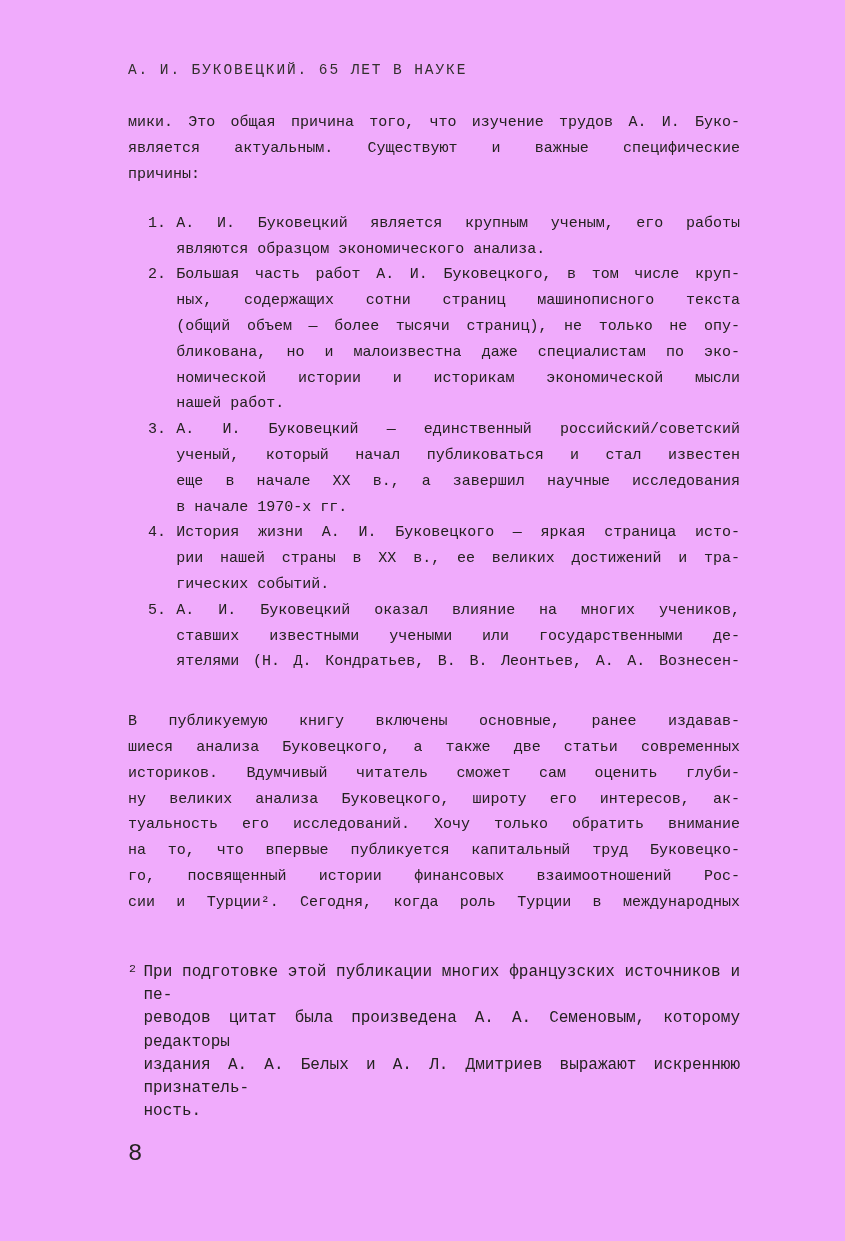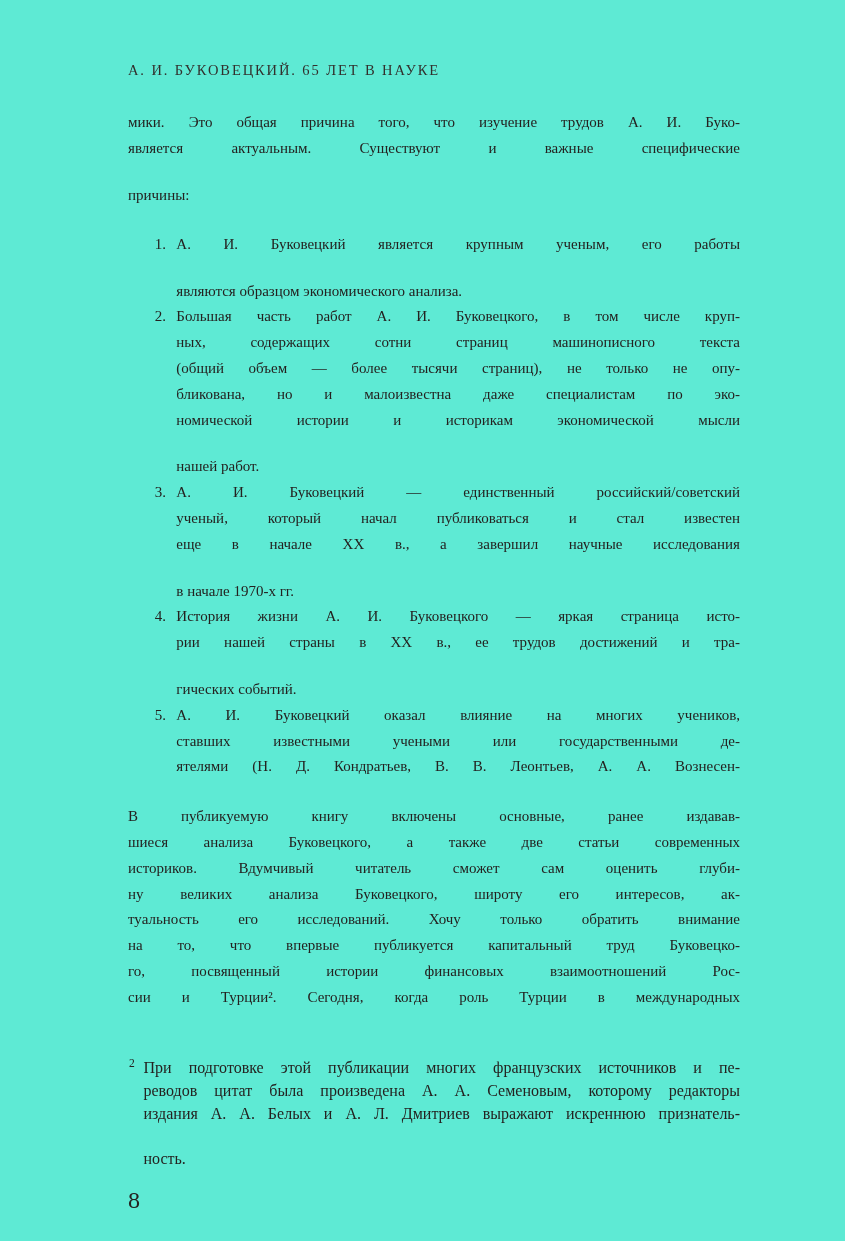--- a/index.html
+++ b/index.html
@@ -2,22 +2,22 @@
 <html lang="ru"><head>
 <meta charset="utf-8">
 <style>
   * { box-sizing: border-box; }
   html, body { margin: 0; padding: 0; background: #ffffff; }
 
   .page {
     position: relative;
     width: 845px;
     height: 1241px;
-    background: #5eead4;
-    font-family: Liberation Serif, serif;
+    background: #f0abfc;
+    font-family: Liberation Mono, monospace;
     color: #242220;
     overflow: hidden;
   }
 
   .content {
     position: absolute;
     left: 128px;
     top: 61px;
     width: 612px;
   }
@@ -30,38 +30,38 @@
     white-space: nowrap;
   }
 
   .bodytext {
     font-size: 15px;
     line-height: 25.8px;
   }
 
   
   .tline { text-align: justify; text-align-last: justify; }
-  .tline-last { text-align-last: left; margin-top: 21px; }
+  .tline-last { text-align-last: left; }
 
   .para-1 { margin-top: 30px; }
 
   .list {
     list-style: none;
     margin: 23.5px 0 0 0;
     padding: 0;
   }
   .item { position: relative; padding-left: 48.3px; }
   .num {
     position: absolute;
     left: 0; top: 0;
     width: 38px;
     text-align: right;
   }
 
-  .para-2 { margin-top: 24px; }
+  .para-2 { margin-top: 34px; }
 
   .footnote {
     position: relative;
     margin-top: 45px;
     padding-left: 15.5px;
     font-size: 16px;
     line-height: 23.3px;
   }
   .fn-marker {
     position: absolute;
@@ -115,21 +115,21 @@
             <div class="tline">А. И. Буковецкий — единственный российский/советский</div>
             <div class="tline">ученый, который начал публиковаться и стал известен</div>
             <div class="tline">еще в начале XX в., а завершил научные исследования</div>
             <div class="tline tline-last">в начале 1970-х гг.</div>
           </div>
       </li>
       <li class="item bodytext">
         <span class="num">4.</span>
         <div>
             <div class="tline">История жизни А. И. Буковецкого — яркая страница исто-</div>
-            <div class="tline">рии нашей страны в XX в., ее трудов достижений и тра-</div>
+            <div class="tline">рии нашей страны в XX в., ее великих достижений и тра-</div>
             <div class="tline tline-last">гических событий.</div>
           </div>
       </li>
       <li class="item bodytext">
         <span class="num">5.</span>
         <div>
             <div class="tline">А. И. Буковецкий оказал влияние на многих учеников,</div>
             <div class="tline">ставших известными учеными или государственными де-</div>
             <div class="tline">ятелями (Н. Д. Кондратьев, В. В. Леонтьев, А. А. Вознесен-</div>
           </div>

